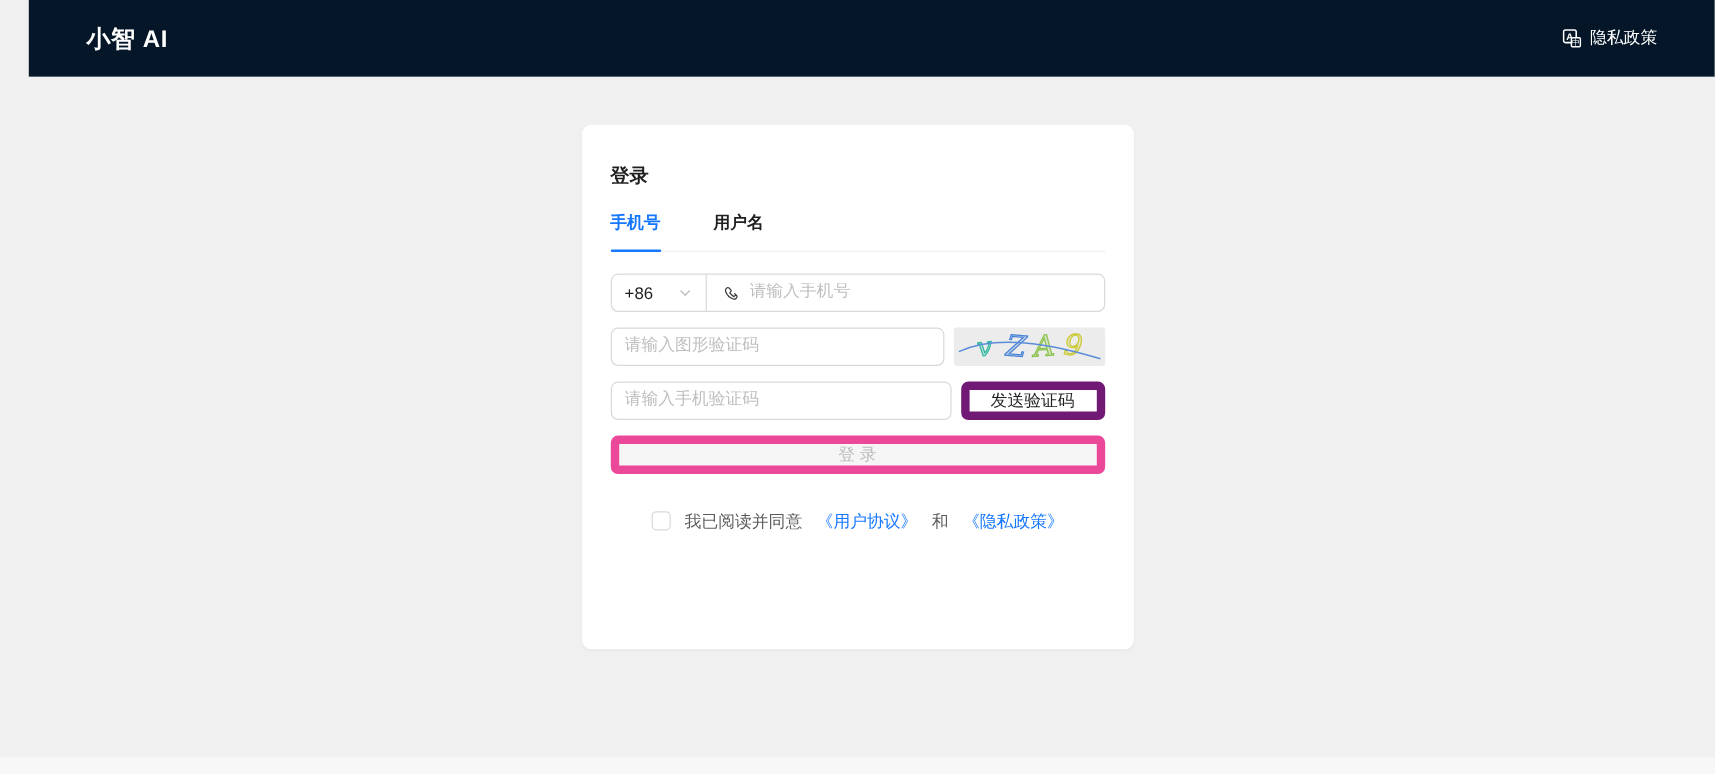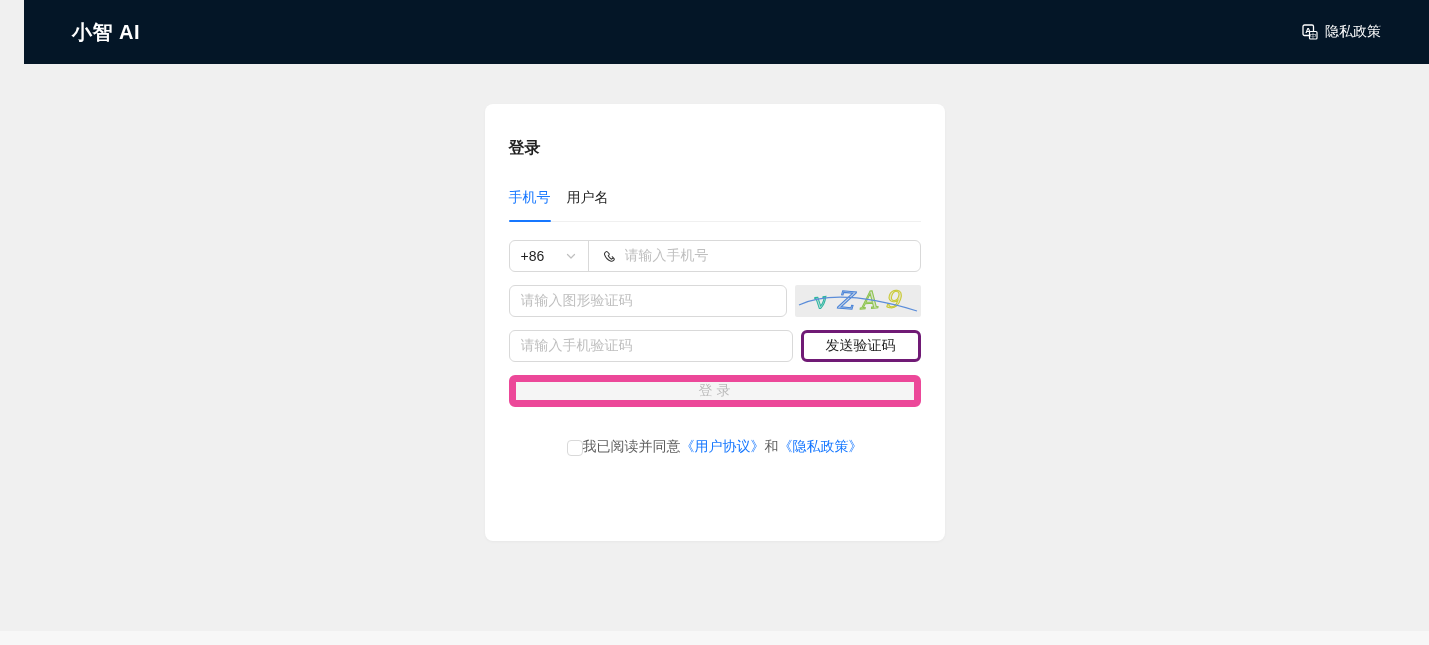--- a/index.html
+++ b/index.html
@@ -42,24 +42,25 @@
     padding: 24px 24px 0;
   }
   .card-title {
     margin-top: 5px;
     font-size: 16px; font-weight: 700; color: rgba(0,0,0,0.88);
     line-height: 30px;
   }
 
   
   .tabs {
-    margin-top: 23px;
+    margin-top: 11px;
     position: relative;
-    display: flex; gap: 16px;
+    display: flex; gap: 44px;
     border-bottom: 1px solid #f0f0f0;
+    font-weight: bold;
   }
   .tab {
     font-size: 14px; padding-bottom: 13px; cursor: pointer;
     color: rgba(0,0,0,0.88); position: relative; line-height: 22px;
   }
   .tab.active { color: #1677ff; }
   .tab.active::after {
     content: ""; position: absolute; left: 0; right: 0; bottom: -1px;
     height: 2px; background: #1677ff; border-radius: 2px;
   }
@@ -101,35 +102,35 @@
 
   .captcha-img {
     width: 126px; height: 32px; margin-left: 8px;
     background: #ececec; border-radius: 2px; cursor: pointer;
     display: block;
   }
   .captcha-img svg { display: block; }
 
   .send-code-btn {
     width: 120px; height: 32px; margin-left: 8px;
-    background: #ffffff; border: 3px solid #701a75; border-radius: 6px;
+    background: #ffffff; border: 7px solid #701a75; border-radius: 6px;
     font-size: 14px; color: rgba(0,0,0,0.88); cursor: pointer;
     font-family: "Liberation Sans", "DejaVu Sans", sans-serif;
   }
 
   .login-btn {
     width: 412px; height: 32px;
     background: #f5f5f5; border: 7px solid #ec4899; border-radius: 6px;
     font-size: 14px; color: rgba(0,0,0,0.25); cursor: not-allowed;
     font-family: "Liberation Sans", "DejaVu Sans", sans-serif;
   }
 
   .agreement {
     margin-top: 31px;
-    display: flex; align-items: flex-end; justify-content: center; gap: 0;
+    display: flex; align-items: flex-start; justify-content: center; gap: 12px;
     font-size: 14px; color: rgba(0,0,0,0.65);
   }
   .checkbox {
     width: 16px; height: 16px; flex: 0 0 16px;
     border: 1px solid #d9d9d9; border-radius: 4px; background: #fff;
     cursor: pointer;
   }
   .agreement-text { white-space: nowrap; }
   .link { color: #1677ff; text-decoration: none; cursor: pointer; white-space: nowrap; }
 

